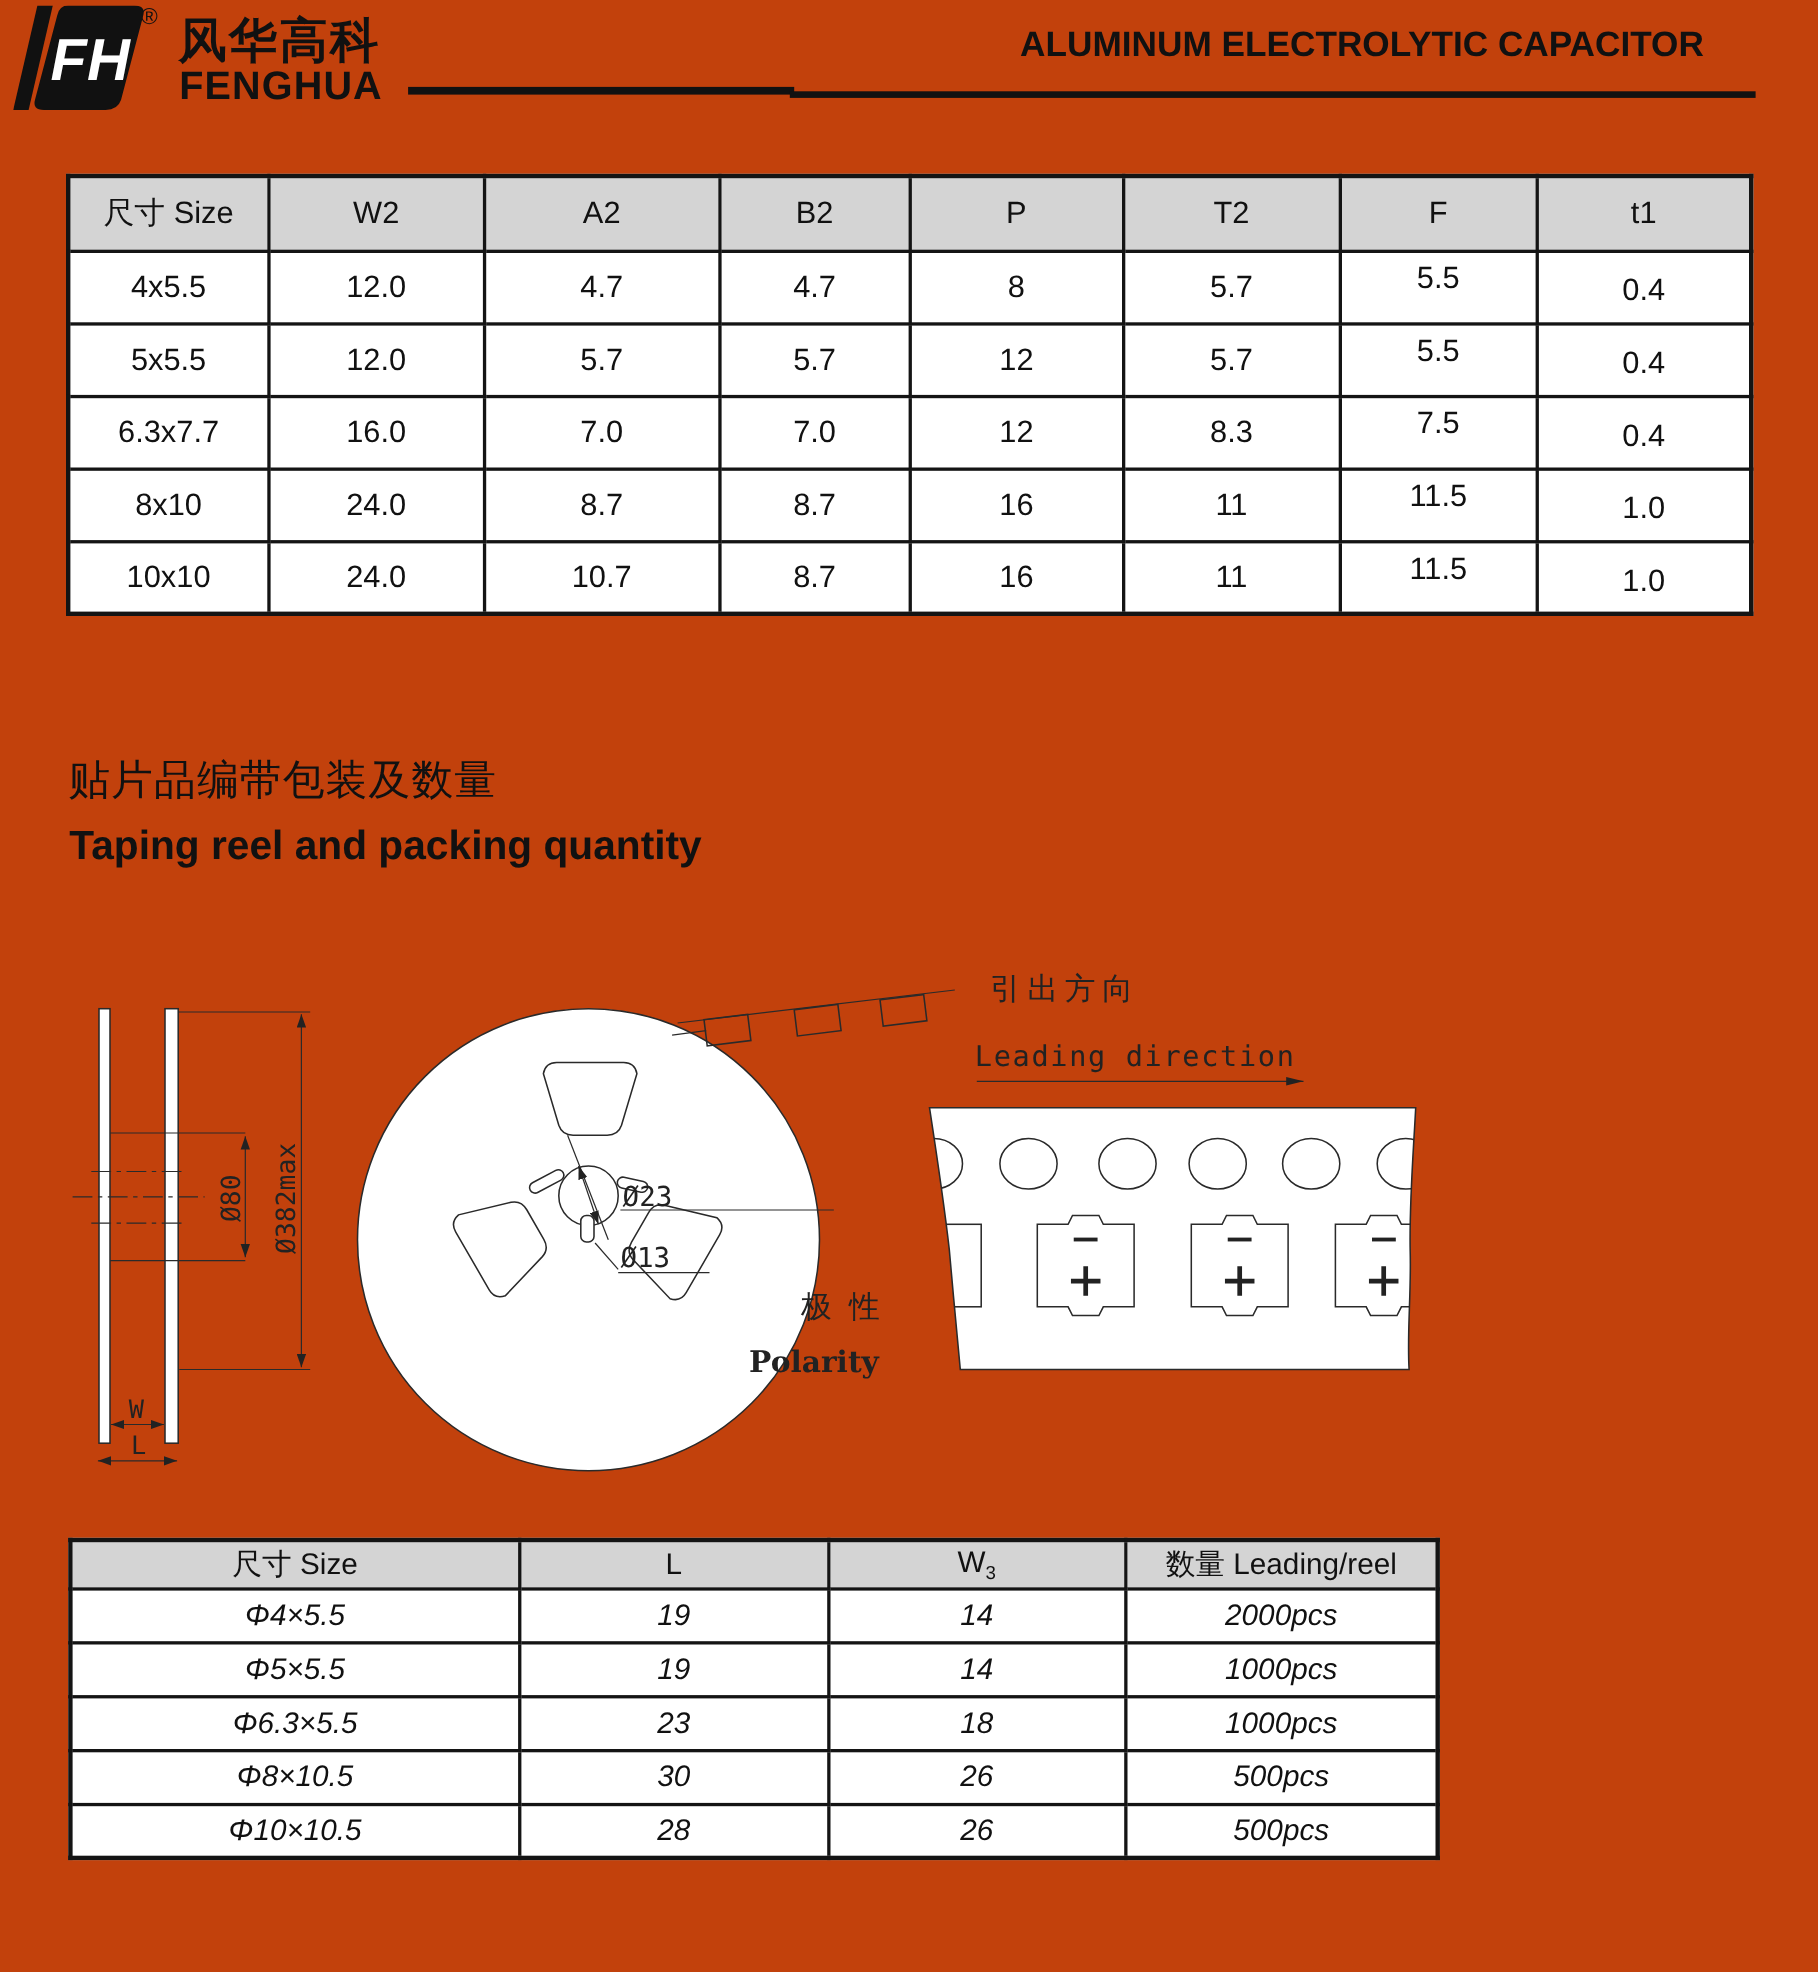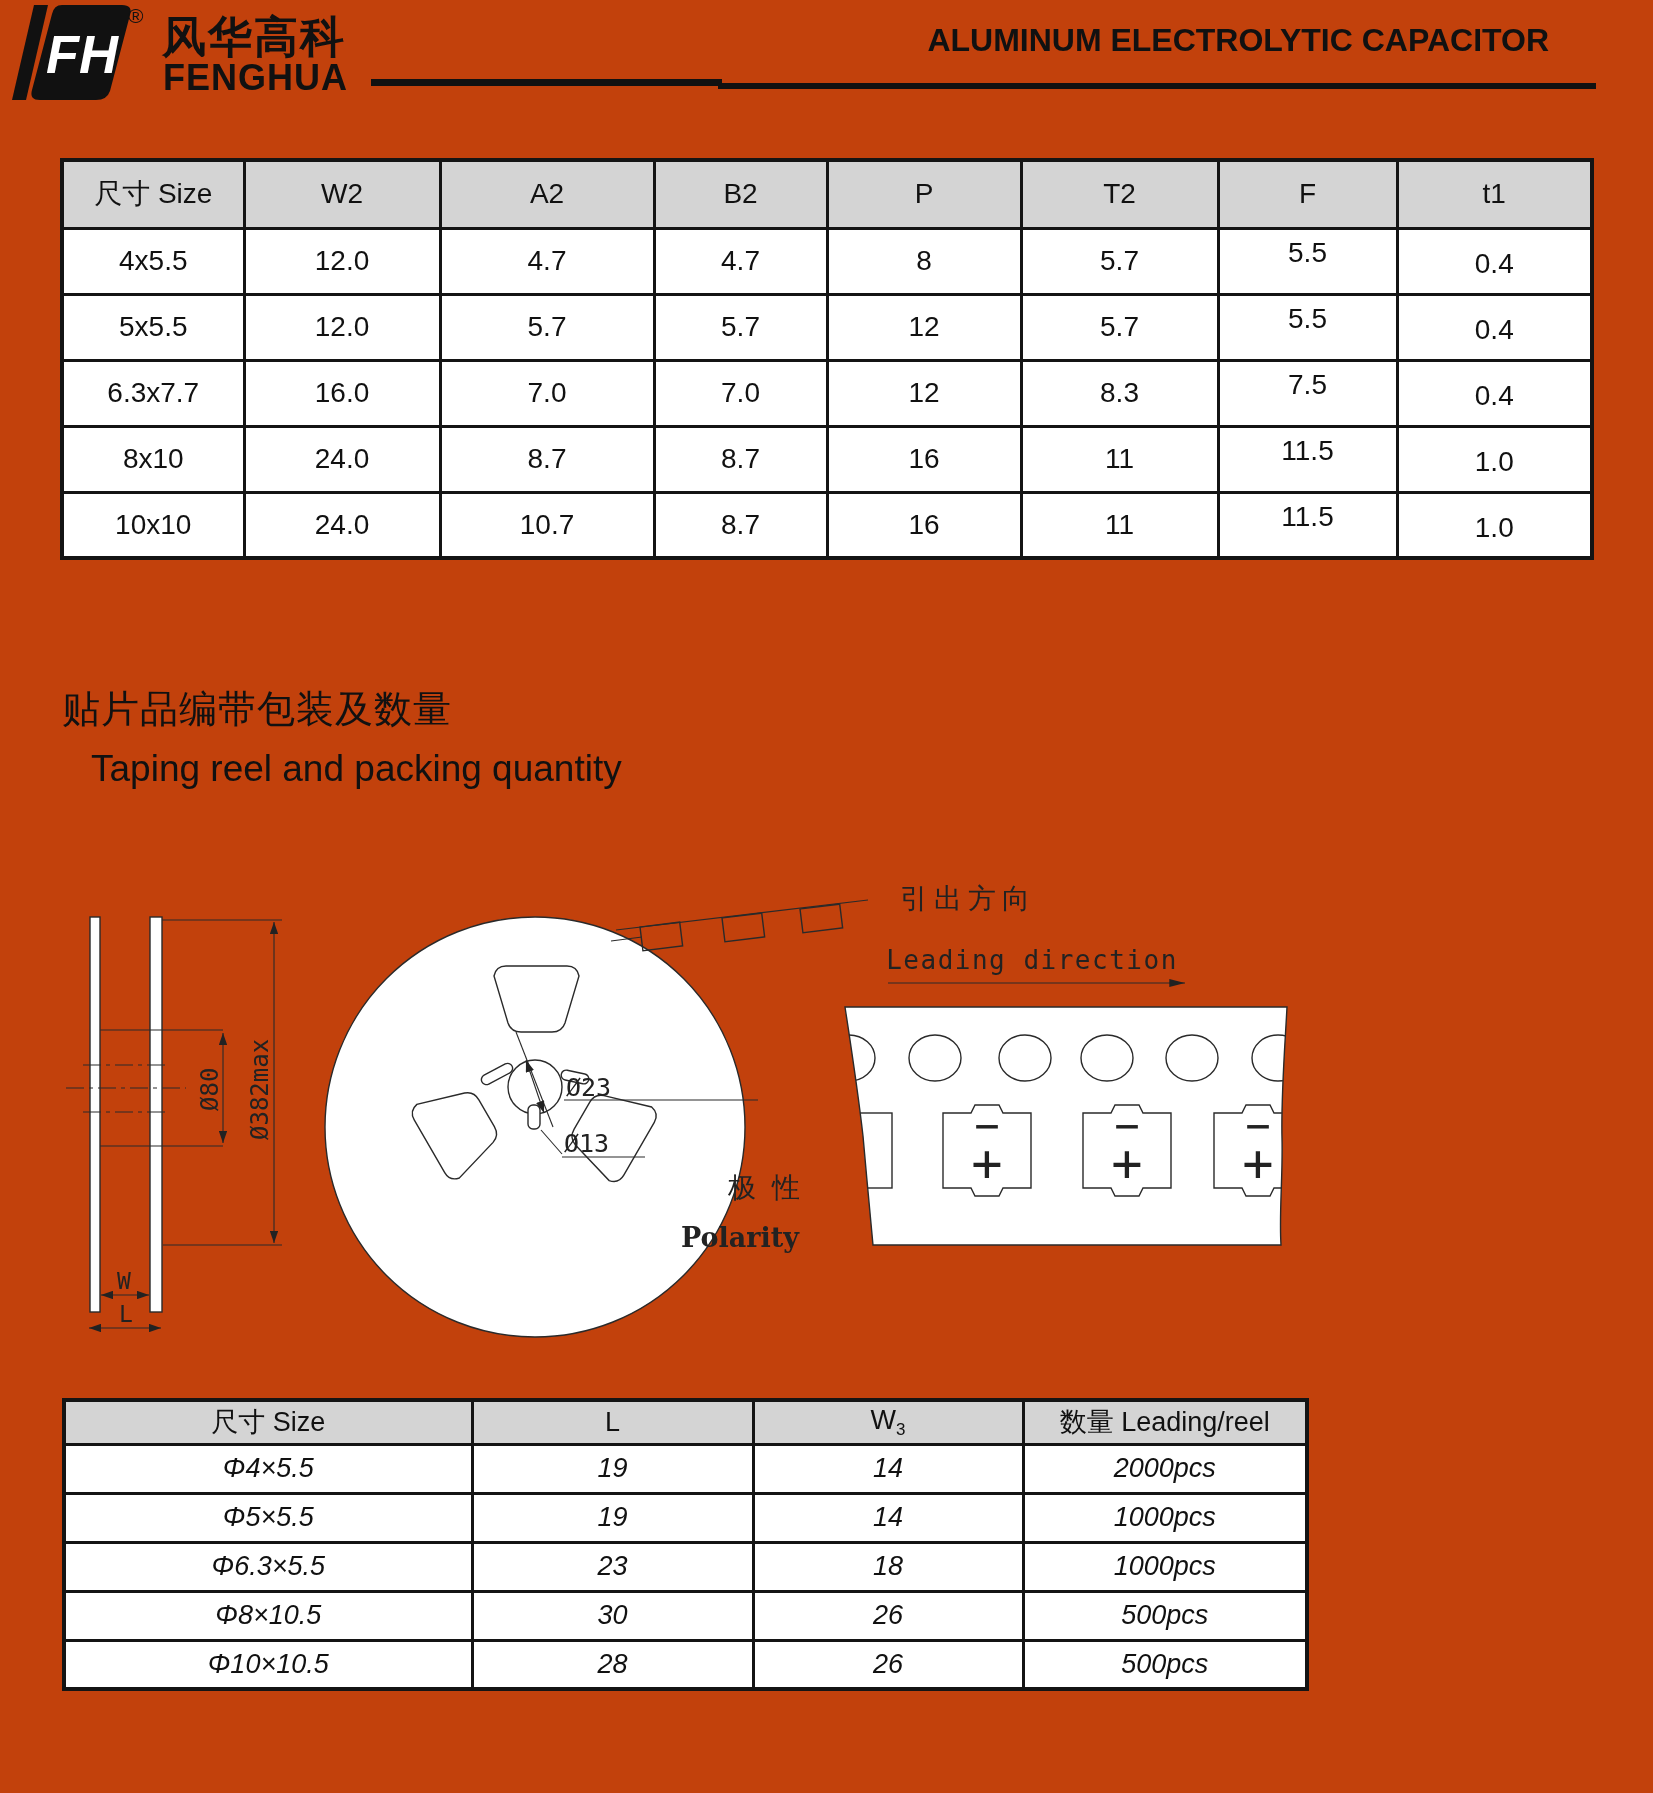--- a/index.html
+++ b/index.html
@@ -27,21 +27,21 @@
   .t1 td.lo { padding-top:6px; }
   .t2 { left:62px; top:1398px; width:1243px; border:4px solid #141414; }
   .t2 th, .t2 td { border:3px solid #141414; font-size:27px; font-weight:400; }
   .t2 thead tr { height:44px; }
   .t2 thead th { background:#d4d4d4; }
   .t2 tbody tr { height:49px;font-style:italic; }
   .t2 sub { font-size:17px; }
 
   
   .sec-cn { left:62px; top:684px; font-size:38px; font-weight:500; letter-spacing:1px; white-space:nowrap; }
-  .sec-en { left:63px; top:748px; font-size:37px; font-weight:400; white-space:nowrap;margin-left:28px; }
+  .sec-en { left:63px; top:748px; font-size:37px; font-weight:700; white-space:nowrap; }
 
   
   .diagram { left:0; top:780px; }
   .cad { stroke:#2a2a2a; stroke-width:1.4; fill:none; }
   .cadw { stroke:#2a2a2a; stroke-width:1.4; fill:#fff; }
   .thin { stroke:#2a2a2a; stroke-width:1.1; fill:none; }
   .dashdot { stroke:#2a2a2a; stroke-width:1.1; fill:none; stroke-dasharray:18 5 4 5; }
   .dimtxt { font-family:"DejaVu Sans Mono",monospace; font-size:24px; fill:#222; }
   .cadtxt { font-family:"DejaVu Sans Mono",monospace; fill:#222; }
 </style>

